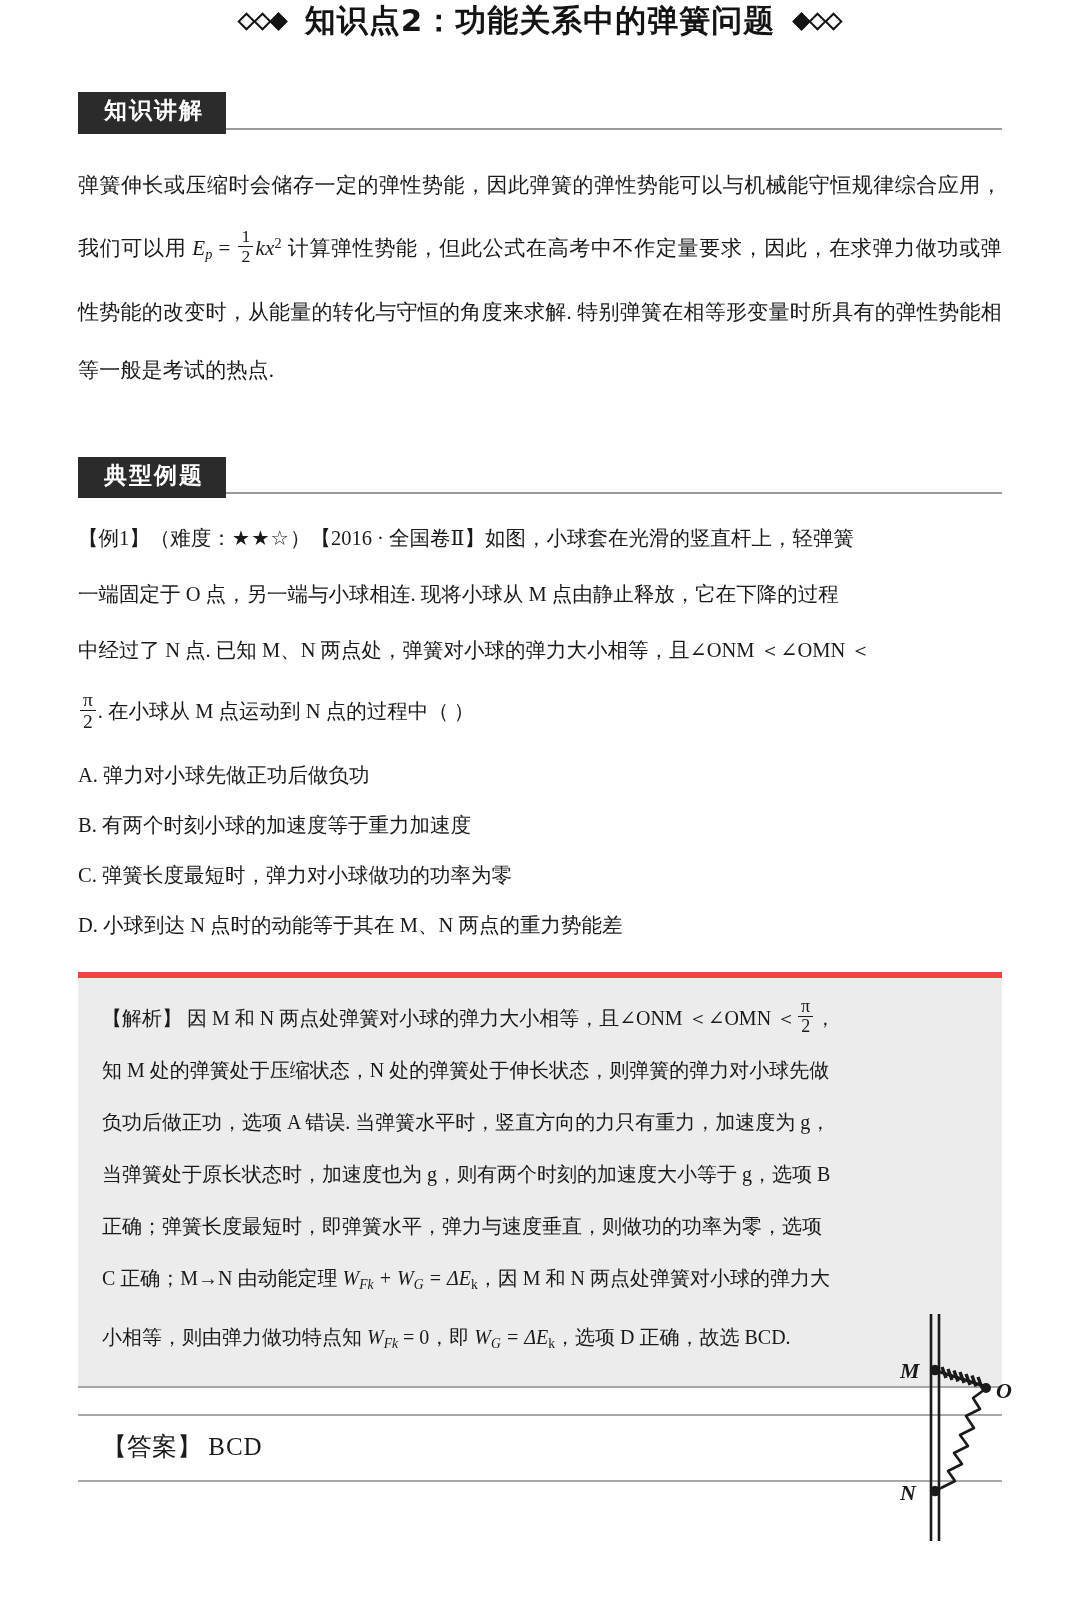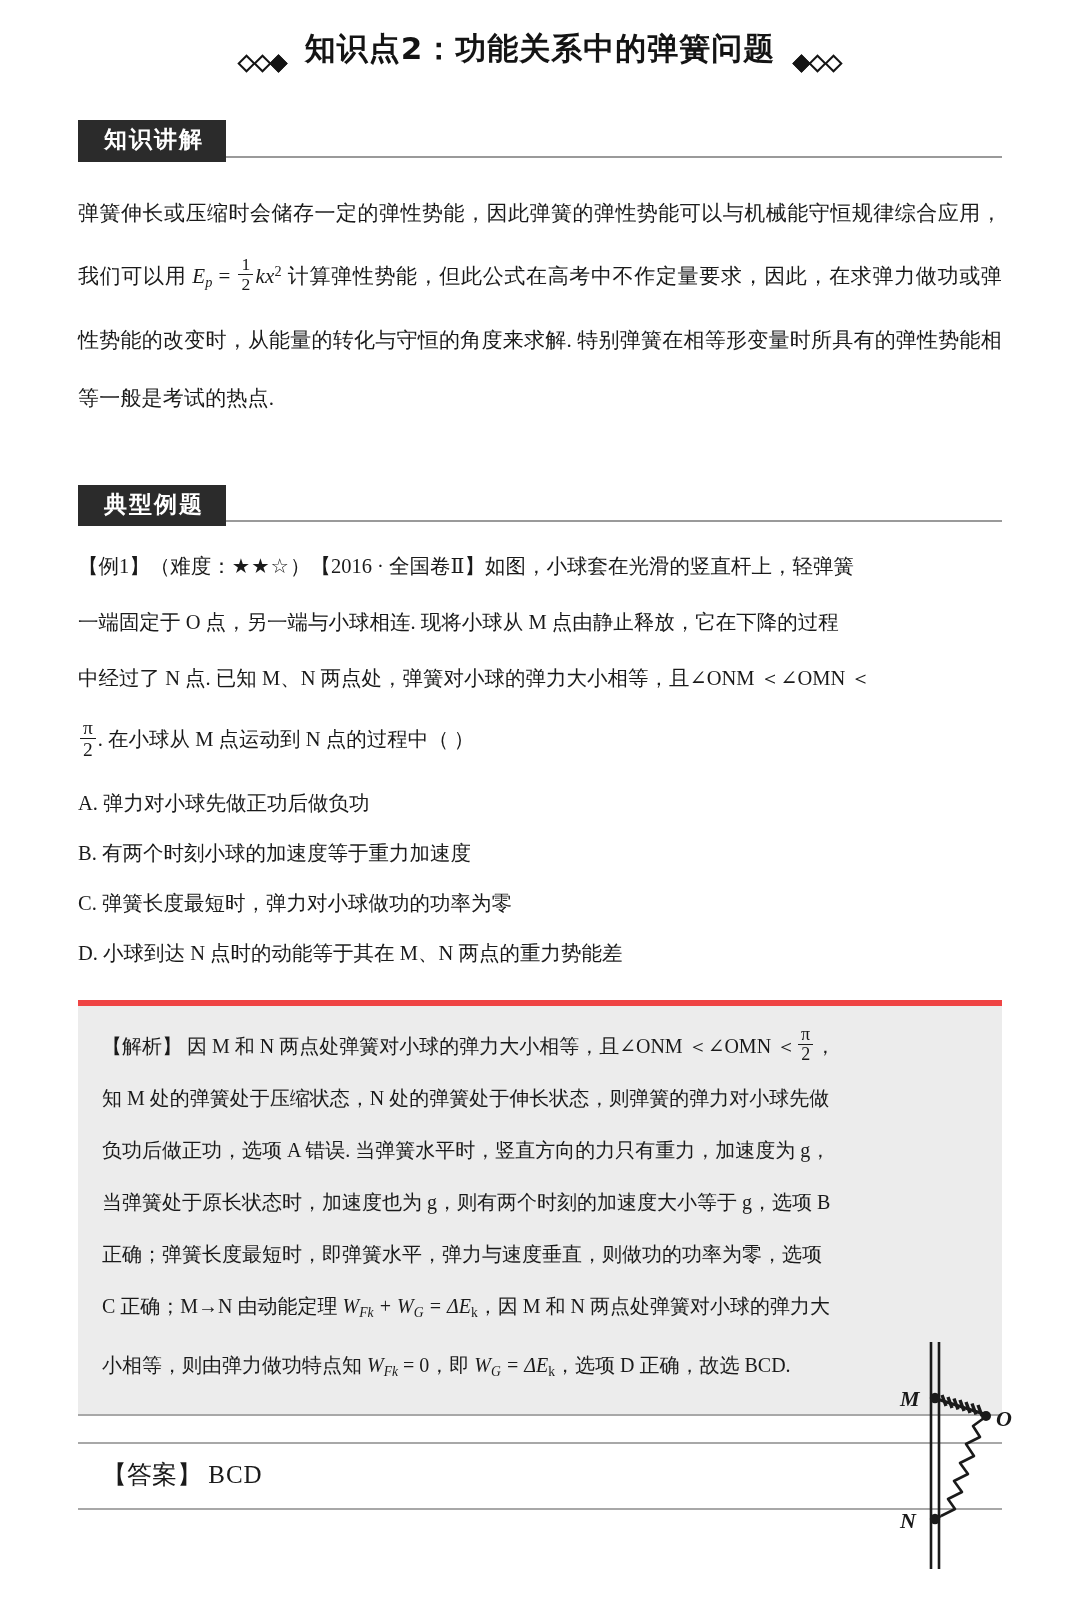--- a/index.html
+++ b/index.html
@@ -20,24 +20,23 @@
     width: 1080px;
     height: 1623px;
     padding: 0;
     box-sizing: border-box;
     position: relative;
   }
 
   
   .title-row {
     display: flex;
-    align-items: flex-end;
+    align-items: center;
     justify-content: center;
     gap: 20px;
-    padding-top: 28px;
     padding-bottom: 6px;
   }
   .title-text {
     font-family: "DejaVu Sans", "Liberation Sans", sans-serif;
     font-size: 31px;
     font-weight: 700;
     letter-spacing: 1px;
     color: #141414;
     white-space: nowrap;
   }
@@ -62,21 +61,21 @@
   
   .section-head {
     display: flex;
     align-items: flex-end;
     margin: 0 78px;
     position: relative;
   }
   .badge {
     background: #2b2b2b;
     color: #ffffff;
-    font-family: Liberation Serif, serif;
+    font-family: Liberation Mono, monospace;
     font-weight: 700;
     font-size: 23px;
     letter-spacing: 2px;
     padding: 7px 22px 8px 26px;
     line-height: 1.16;
     white-space: nowrap;
     position: relative;
     z-index: 2;
   }
   .rule {

